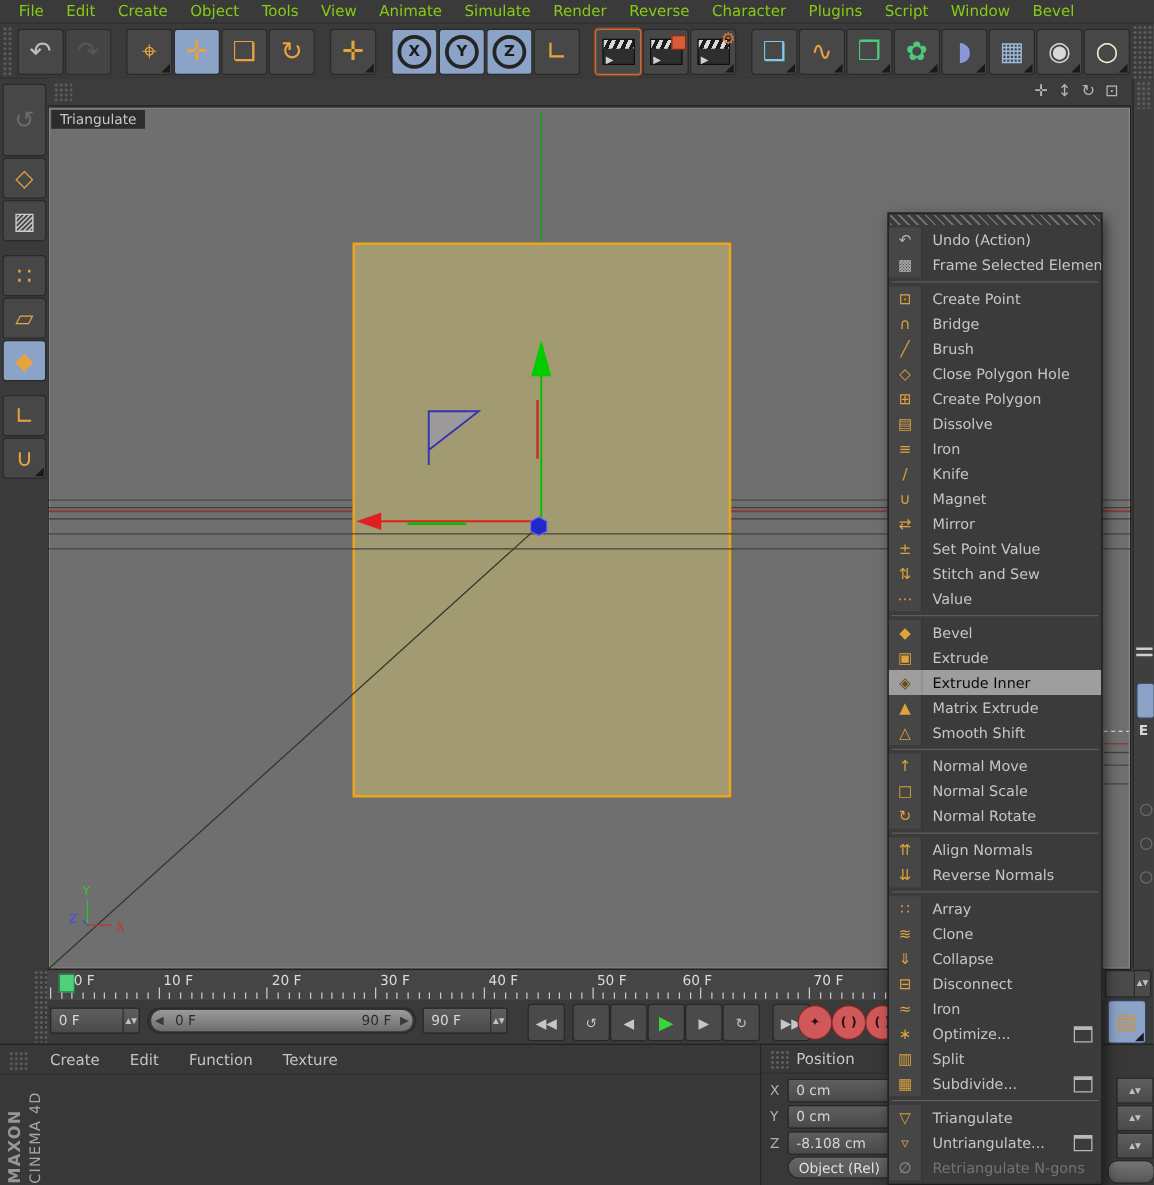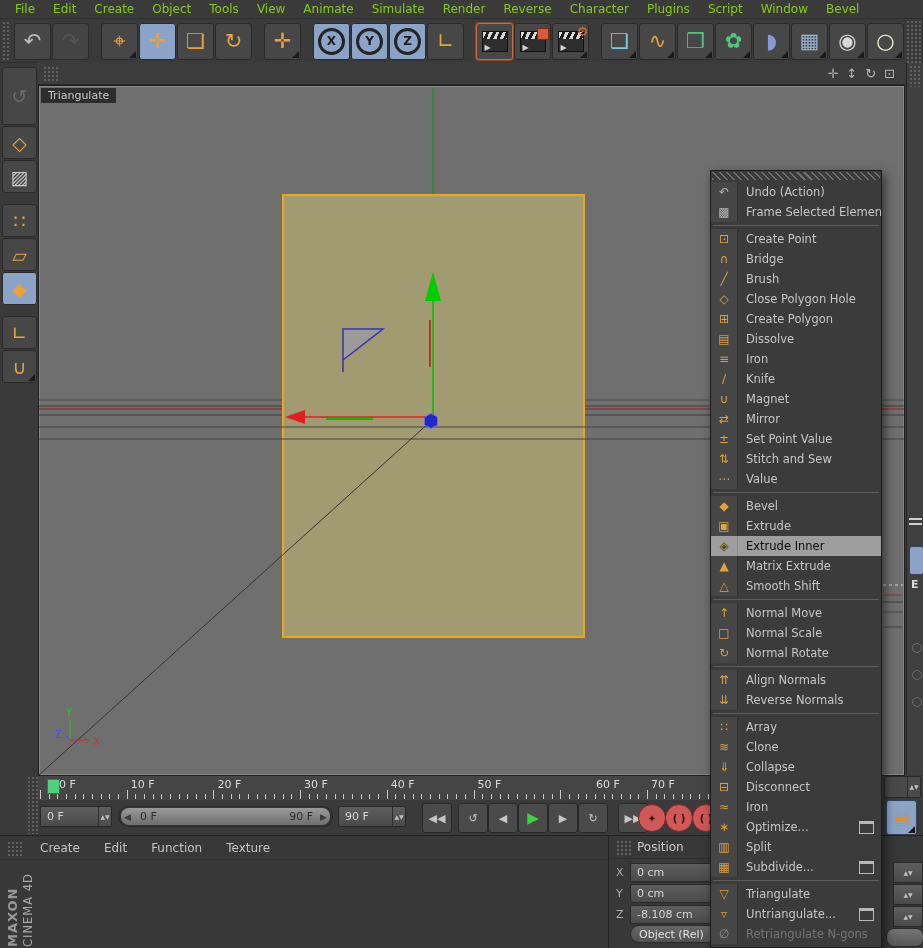--- a/index.html
+++ b/index.html
@@ -417,21 +417,21 @@
     <div class="tick" style="left: 816.98px; height: 5px;"></div>
     <div class="tick" style="left: 825.65px; height: 5px;"></div>
     <div class="tick" style="left: 834.32px; height: 5px;"></div>
     <div class="tick" style="left: 842.99px; height: 5px;"></div>
     <span class="ruler-label" style="left: 21px;">0 F</span>
     <span class="ruler-label" style="left: 92.7px;">10 F</span>
     <span class="ruler-label" style="left: 179.4px;">20 F</span>
     <span class="ruler-label" style="left: 266.1px;">30 F</span>
     <span class="ruler-label" style="left: 352.8px;">40 F</span>
     <span class="ruler-label" style="left: 439.5px;">50 F</span>
-    <span class="ruler-label" style="left: 558px;">60 F</span>
+    <span class="ruler-label" style="left: 508px;">60 F</span>
     <span class="ruler-label" style="left: 612.9px;">70 F</span>
     <span class="ruler-label" style="left: 699.6px;">80 F</span>
     <span class="ruler-label" style="left: 786.3px;">90 F</span>
   </div>
 <div id="ruler-spinner" class="field" style="left:884px;top:776px;width:37px;">
   <span class="val"></span>
   <span class="stepper">▲▼</span>
 </div>
 
 <div id="transport">

